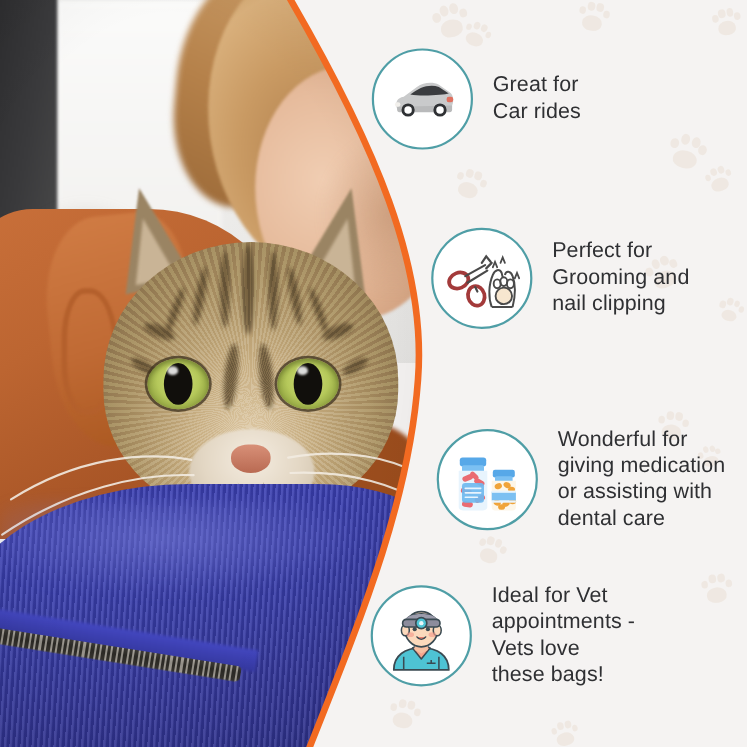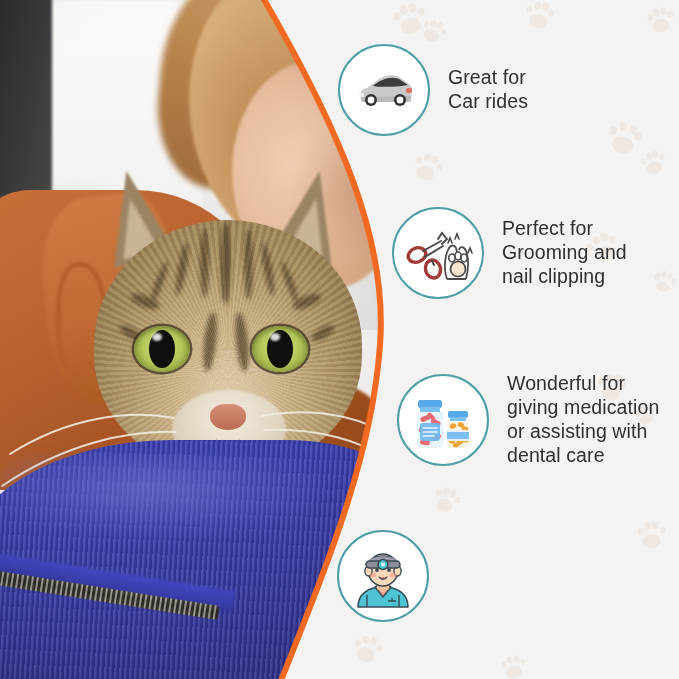--- a/index.html
+++ b/index.html
@@ -350,21 +350,21 @@
     font-size: 19.5px;
     line-height: 1.23;
     color: #2f3033;
     font-weight: 400;
     letter-spacing: 0.1px;
     white-space: pre-line;
   }
 
   #feature-0 { left: 338px; top: 44px; }
   #feature-1 { left: 392px; top: 207px; }
-  #feature-2 { left: 397px; top: 372px; }
+  #feature-2 { left: 397px; top: 388px; }
   #feature-3 { left: 337px; top: 530px; }
 </style>
 </head>
 <body>
 
 <div id="infographic">
 
   <div class="panel-bg">
     <div id="paw-layer">
         <div class="paw" style="left: 392px; top: 2px; width: 34px; height: 34px; transform: rotate(-14deg);">
@@ -705,16 +705,20 @@
             <ellipse cx="47" cy="36" rx="3.4" ry="2.2"></ellipse>
           </g>
 
           <path d="M22 26 C 23 14, 51 14, 52 26 C 52 22, 48 19, 37 19 C 26 19, 22 22, 22 26 Z" fill="#8c8c9c" stroke="#3a4a52" stroke-width="1.5" stroke-linejoin="round"></path>
           <path d="M21 24 C 24 15, 50 15, 53 24 Z" fill="#9b9bab"></path>
           <rect x="20" y="22" width="34" height="7" rx="3.5" fill="#8c8c9c" stroke="#3a4a52" stroke-width="1.5"></rect>
           <circle cx="37" cy="25.5" r="5" fill="#4ec3d4" stroke="#3a4a52" stroke-width="1.5"></circle>
           <circle cx="37" cy="25.5" r="2" fill="#e8f7fa"></circle>
         </svg>
       </div>
+      <div class="feature-text">Ideal for Vet
+appointments -
+Vets love
+these bags!</div>
     </div>
 
   </div>
 </div>
 
 </body></html>

